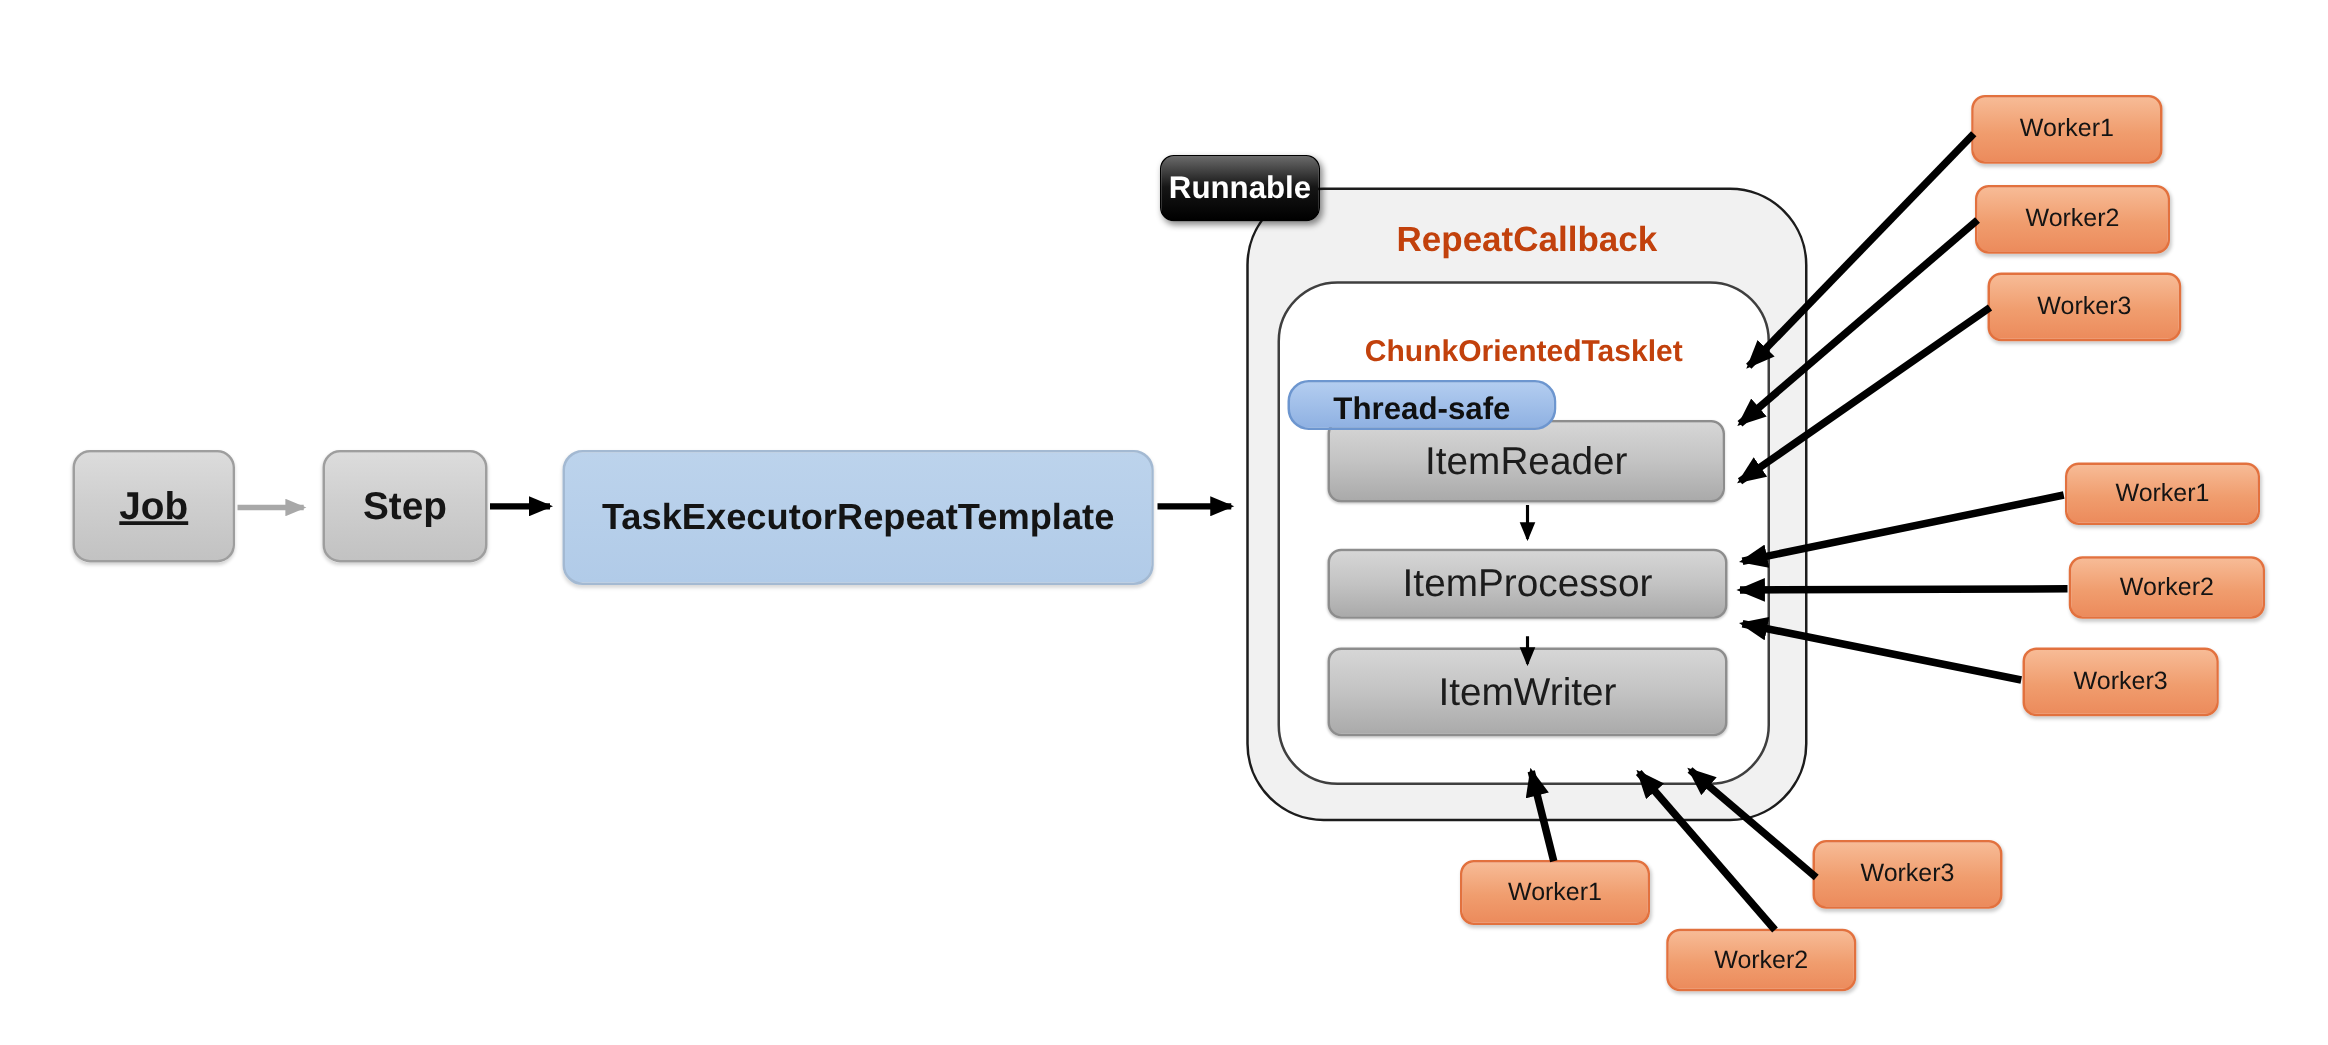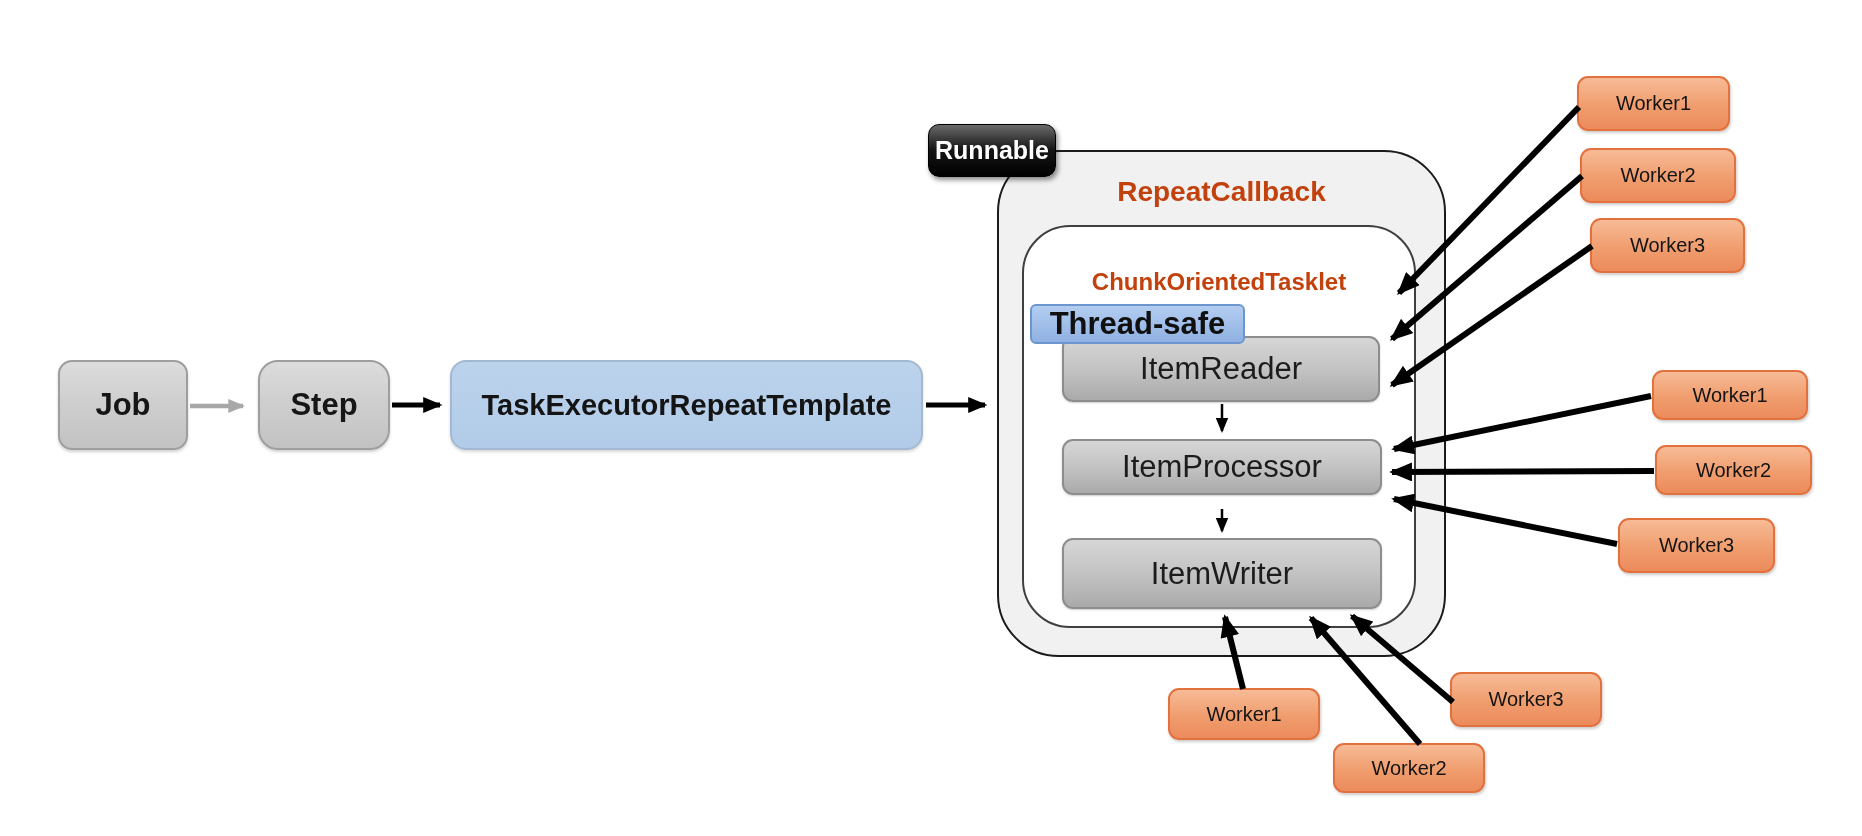--- a/index.html
+++ b/index.html
@@ -40,22 +40,22 @@
     background:linear-gradient(180deg,#6a6a6a 0%,#161616 48%,#000000 100%);
     border:1px solid #000;border-radius:11px;
     color:#fff;font-weight:bold;font-size:25px;
     box-shadow:2px 3px 5px rgba(0,0,0,.45);
     z-index:6;
   }
 
   
   .threadsafe{
     background:linear-gradient(180deg,#b3cdf0 0%,#8fb1e2 100%);
-    border:2px solid #6d96cf;border-radius:6px;
-    font-weight:bold;font-size:31px;color:#101010;
+    border:2px solid #6d96cf;border-radius:17px;
+    font-weight:bold;font-size:25px;color:#101010;
     z-index:5;
     align-items:flex-end;
   }
 
   
   .chunkbox{
     background:linear-gradient(180deg,#d6d6d6 0%,#c3c3c3 50%,#aaaaaa 100%);
     border:2px solid #8d8d8d;border-radius:11px;
     font-weight:normal;font-size:31px;color:#1c1c1c;
     box-shadow:0 1px 2px rgba(0,0,0,.2);
@@ -72,29 +72,29 @@
     z-index:2;
   }
 
   svg.arrows{position:absolute;left:0;top:0;z-index:7;pointer-events:none;}
 </style>
 </head>
 <body>
 
 <div class="canvas">
 
-  <div class="box graybox" style="left:58px;top:360px;width:130px;height:90px;">
+  <div class="box graybox" style="left:58px;top:360px;width:130px;height:90px;text-decoration:underline;">
     <span>Job</span>
   </div>
 
-  <div class="box graybox" style="left:258px;top:360px;width:132px;height:90px;border-radius:20px;">
+  <div class="box graybox" style="left:258px;top:360px;width:132px;height:90px;">
     <span>Step</span>
   </div>
 
-  <div class="box bluebox" style="left:450px;top:360px;width:473px;height:90px;">
+  <div class="box bluebox" style="left:450px;top:360px;width:473px;height:108px;">
     <span>TaskExecutorRepeatTemplate</span>
   </div>
 
   <div class="box outer" style="left:997px;top:150px;width:449px;height:507px;"></div>
   <div class="container-title" style="top:176px;left:997px;width:449px;font-size:28px;">RepeatCallback</div>
 
   <div class="box runnable" style="left:928px;top:124px;width:128px;height:53px;">
     <span>Runnable</span>
   </div>
 
@@ -104,21 +104,21 @@
   <div class="box threadsafe" style="left:1030px;top:304px;width:215px;height:40px;">
     <span>Thread-safe</span>
   </div>
 
   <div class="box chunkbox" style="left:1062px;top:336px;width:318px;height:66px;">
     <span>ItemReader</span>
   </div>
   <div class="box chunkbox" style="left:1062px;top:439px;width:320px;height:56px;">
     <span>ItemProcessor</span>
   </div>
-  <div class="box chunkbox" style="left:1062px;top:538px;width:320px;height:71px;">
+  <div class="box chunkbox" style="left:1062px;top:518px;width:320px;height:71px;">
     <span>ItemWriter</span>
   </div>
 
   <div class="box worker" style="left:1577px;top:76px;width:153px;height:55px;">
     <span>Worker1</span>
   </div>
   <div class="box worker" style="left:1580px;top:148px;width:156px;height:55px;">
     <span>Worker2</span>
   </div>
   <div class="box worker" style="left:1590px;top:218px;width:155px;height:55px;">

